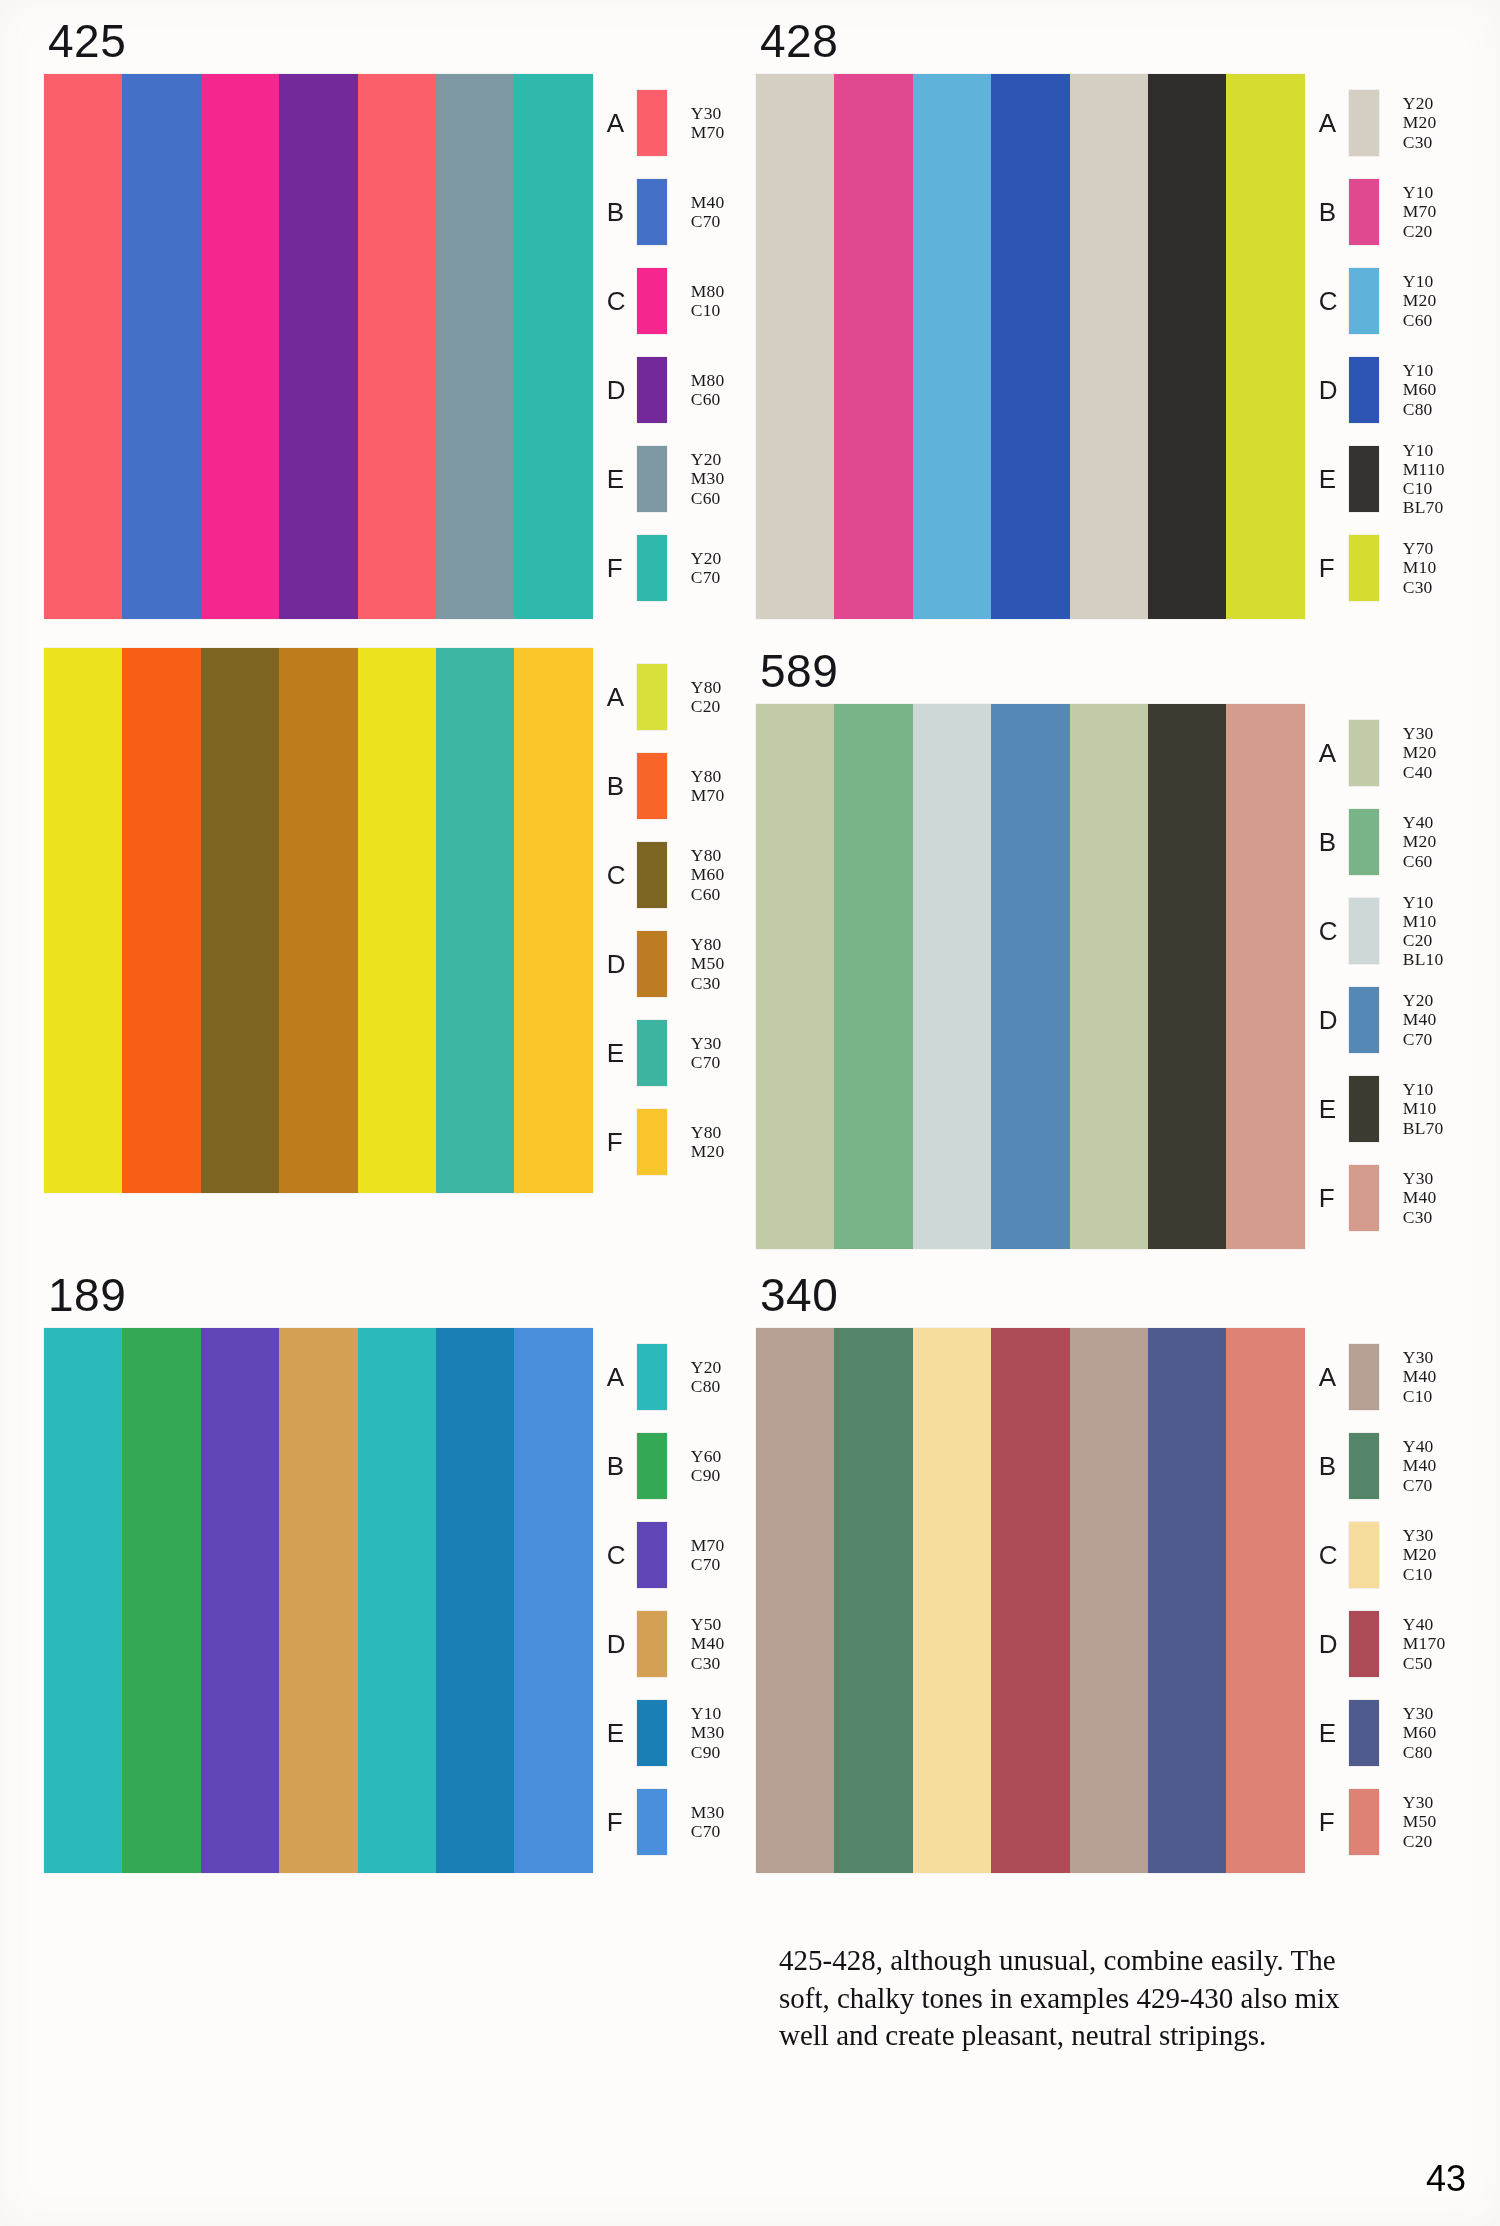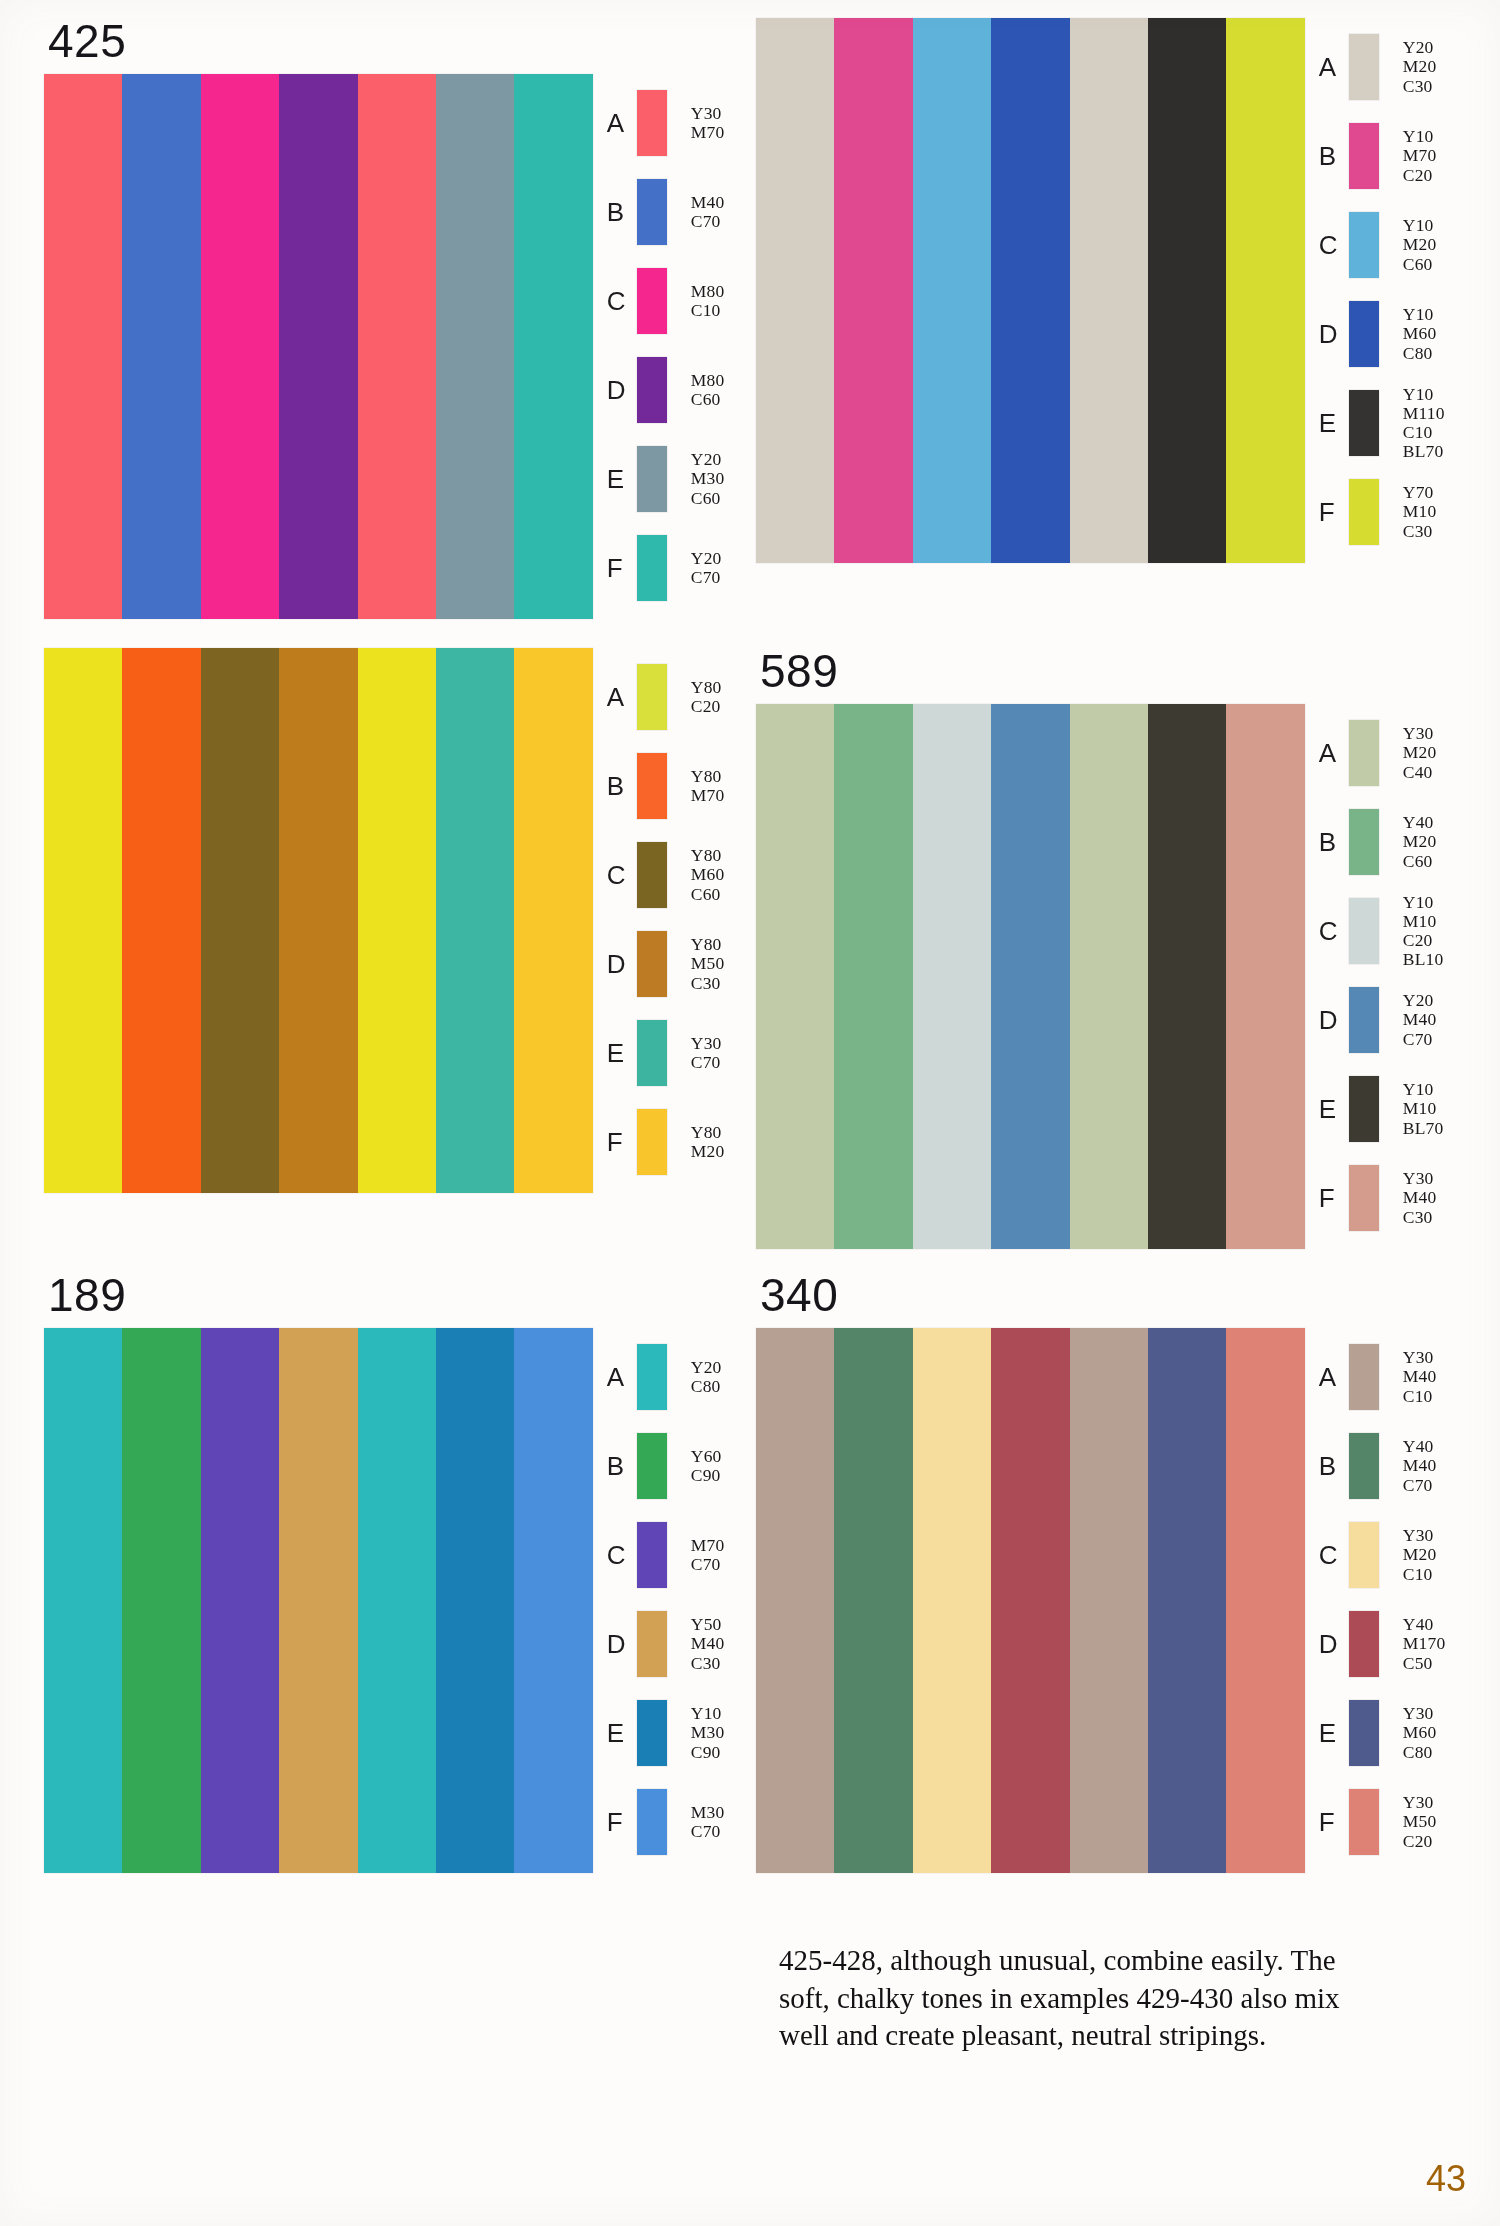--- a/index.html
+++ b/index.html
@@ -113,21 +113,21 @@
     width: 620px;
   }
   .copy p { margin: 0; }
 
   .page-number {
     position: absolute;
     right: 34px;
     bottom: 26px;
     font-family: "Liberation Sans", sans-serif;
     font-size: 36px;
-    color: #a16207;
+    color: #000000;
   }
 
   
   .paper-edge {
     position: absolute;
     inset: 0;
     pointer-events: none;
     box-shadow: inset 0 0 40px rgba(120,115,105,0.055);
   }
 </style>
@@ -184,20 +184,21 @@
           <span class="legend-letter">F</span>
           <span class="legend-chip" style="background:#2fb9ad"></span>
           <span class="legend-code">Y20
 C70</span>
         </div>
       </div>
     </div>
   </div>
 
   <div class="example" style="left:756px; top:18px;">
+    <div class="ex-number">428</div>
     <div class="ex-body">
       <div class="stripes">
         <div class="stripe" style="background:#d5cec2"></div>
         <div class="stripe" style="background:#e0498f"></div>
         <div class="stripe" style="background:#5fb3db"></div>
         <div class="stripe" style="background:#2d56b4"></div>
         <div class="stripe" style="background:#d5cec2"></div>
         <div class="stripe" style="background:#2f2e2c"></div>
         <div class="stripe" style="background:#d6dd30"></div>
       </div>

